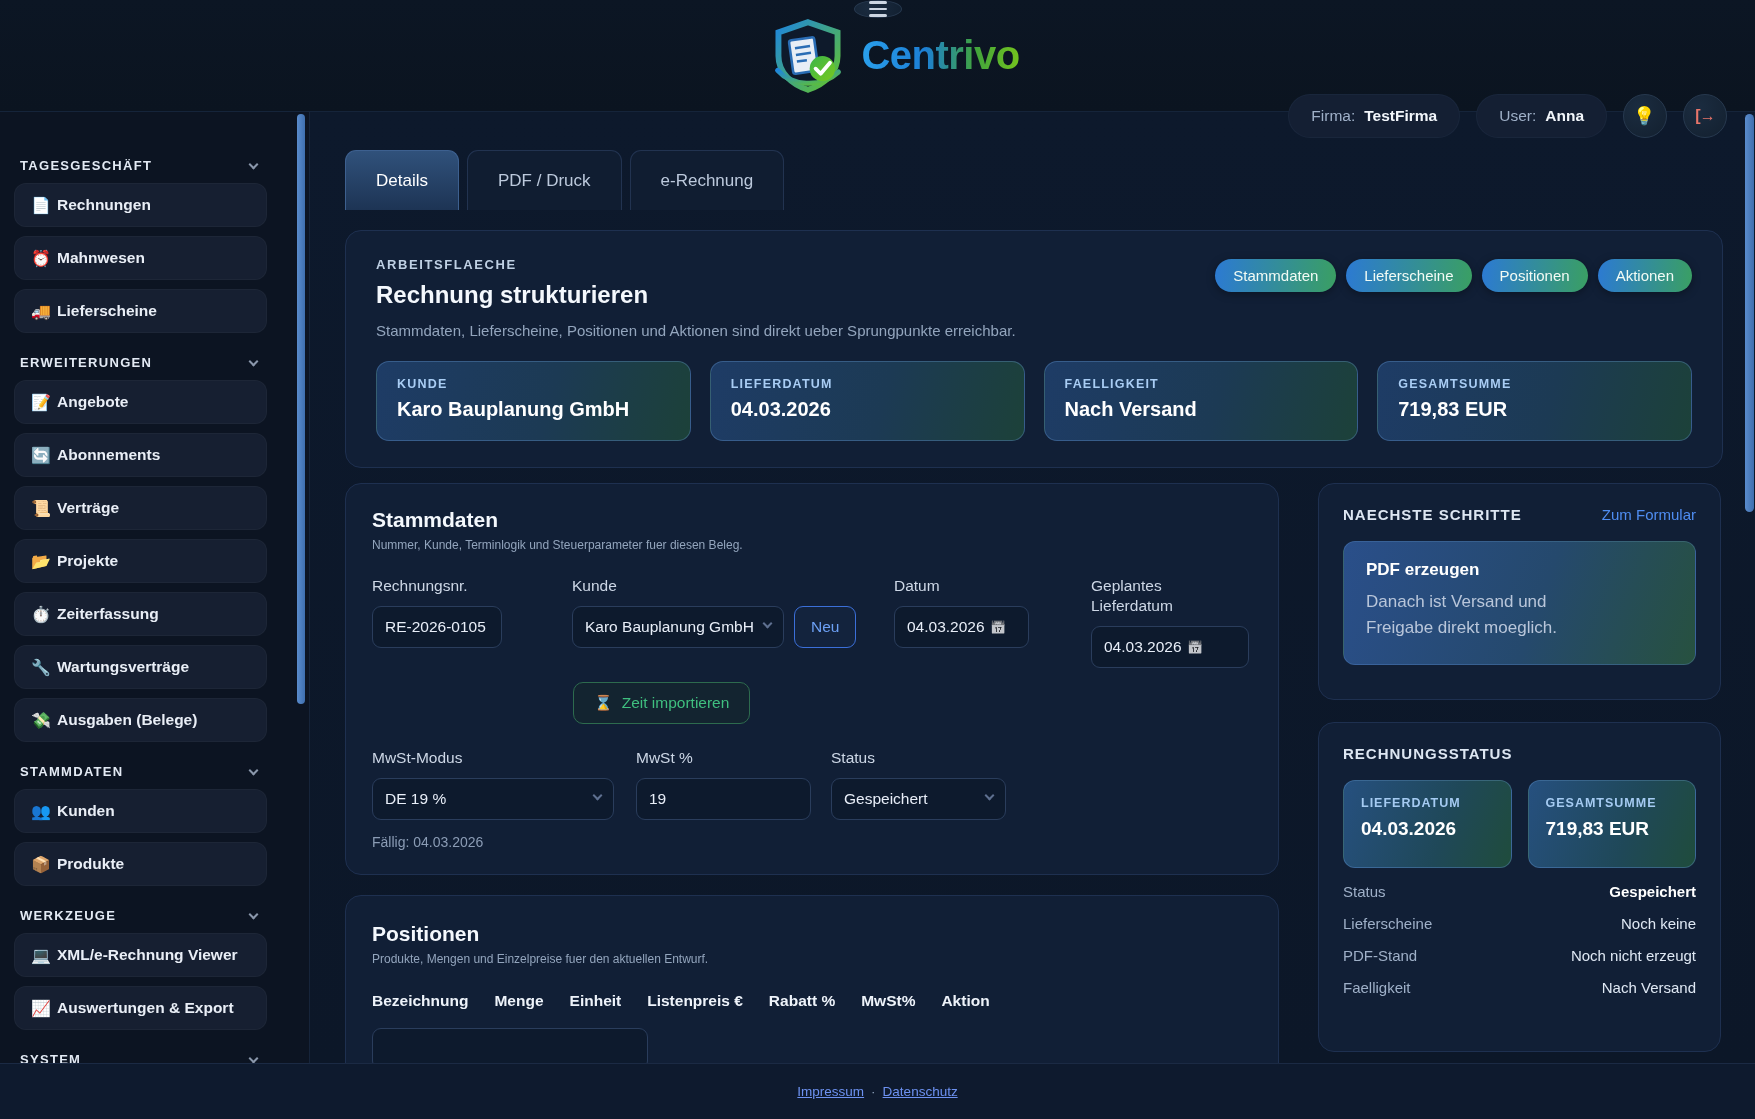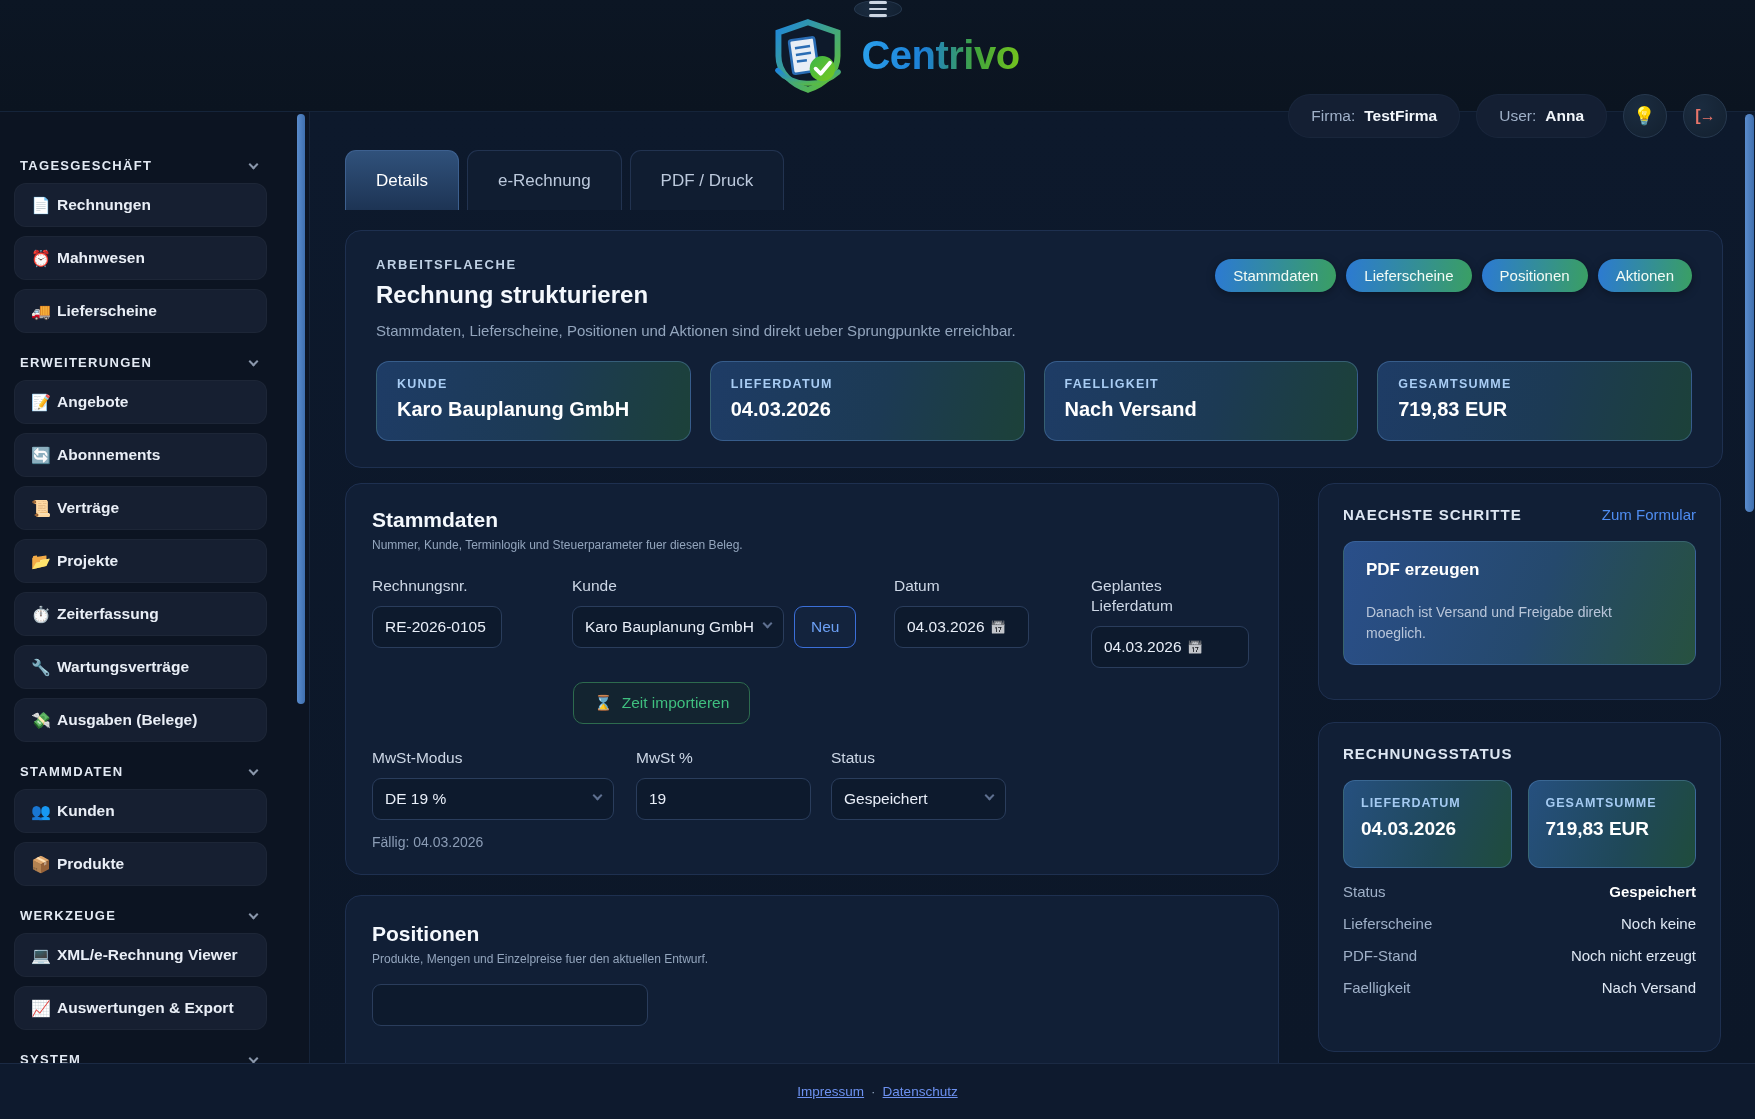--- a/index.html
+++ b/index.html
@@ -102,21 +102,21 @@
   
   .side-card { padding:22px 24px; }
   .next-card { height:217px; }
   .sc-head { display:flex; justify-content:space-between; align-items:center; }
   .sc-title { font-size:15px; font-weight:700; letter-spacing:1px; color:#dde6f2; }
   .sc-link { font-size:15px; color:#4f8df2; cursor:pointer; }
   .pdf-card { margin-top:18px; border-radius:12px; padding:18px 22px; height:124px;
     background:linear-gradient(110deg,#2a4f8a 0%,#25496d 55%,#27513f 100%);
     border:1px solid rgba(96,146,205,.3); }
   .pdf-title { font-size:17px; font-weight:700; color:#ffffff; }
-  .pdf-text { font-size:14px; color:#b9c6da; margin-top:22px; line-height:1.5; width:250px; }
+  .pdf-text { font-size:17px; color:#b9c6da; margin-top:9px; line-height:1.5; width:250px; }
   .status-card { margin-top:22px; height:330px; }
   .mini-row { display:flex; gap:16px; margin-top:18px; }
   .mini-card { flex:1; height:88px; border-radius:12px; padding:15px 17px;
     background:linear-gradient(110deg,#26507f 0%,#1f4858 60%,#1f4c3c 100%);
     border:1px solid rgba(96,146,205,.38); }
   .mini-label { font-size:12.5px; font-weight:700; letter-spacing:1px; color:#a5cbf2; }
   .mini-value { font-size:19px; font-weight:700; color:#ffffff; margin-top:8px; white-space:nowrap; }
   .srow { display:flex; justify-content:space-between; margin-top:15px; font-size:15px; }
   .srow .sl { color:#9fb0c8; }
   .srow .sv { color:#dfe8f4; }
@@ -276,22 +276,22 @@
       <span class="chev"></span>
     </div>
   </div>
 </aside>
 <div class="side-scroll-thumb"></div>
 
 <main class="main">
 
   <div class="tabs">
     <div class="tab active">Details</div>
+    <div class="tab">PDF / Druck</div>
     <div class="tab">e-Rechnung</div>
-    <div class="tab">PDF / Druck</div>
   </div>
 
   <section class="card ws-card">
     <div class="ws-head">
       <div>
         <div class="eyebrow">ARBEITSFLAECHE</div>
         <div class="ws-title">Rechnung strukturieren</div>
         <div class="ws-sub">Stammdaten, Lieferscheine, Positionen und Aktionen sind direkt ueber Sprungpunkte erreichbar.</div>
       </div>
       <div class="jump-pills">
@@ -390,20 +390,29 @@
             </div>
           </div>
         </div>
 
         <div class="faellig">Fällig: 04.03.2026</div>
       </section>
 
       <section class="card pos-card">
         <h2 class="sec-title">Positionen</h2>
         <div class="sec-sub">Produkte, Mengen und Einzelpreise fuer den aktuellen Entwurf.</div>
+        <div class="pos-cols">
+          <span>Bezeichnung</span>
+          <span>Menge</span>
+          <span>Einheit</span>
+          <span>Listenpreis €</span>
+          <span>Rabatt %</span>
+          <span>MwSt%</span>
+          <span>Aktion</span>
+        </div>
         <div class="input pos-input-stub"></div>
       </section>
     </div>
 
     <div class="col-right">
       <section class="card side-card next-card">
         <div class="sc-head">
           <span class="sc-title">NAECHSTE SCHRITTE</span>
           <span class="sc-link">Zum Formular</span>
         </div>

